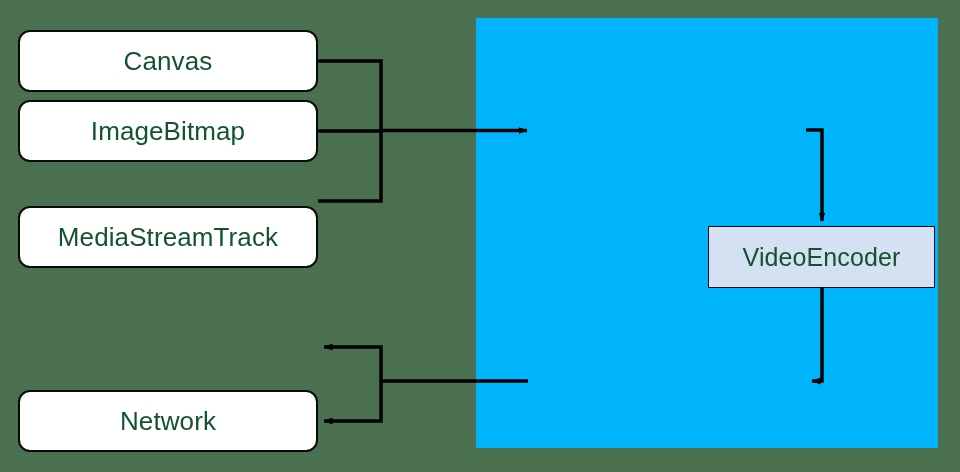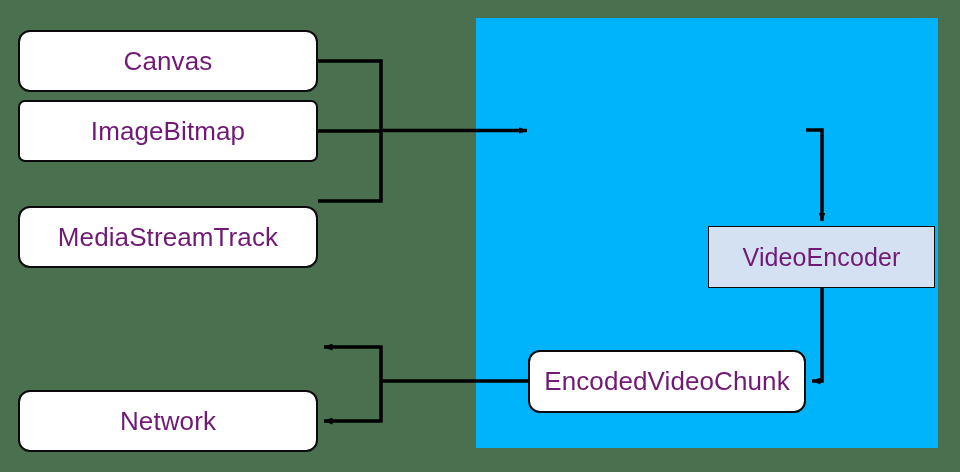--- a/index.html
+++ b/index.html
@@ -37,33 +37,33 @@
   .node {
     position: absolute;
     box-sizing: border-box;
     display: flex;
     align-items: center;
     justify-content: center;
     background: #ffffff;
     border: 2px solid #0a0a0a;
     border-radius: 12px;
     font-size: 26px;
-    color: #701a75;
+    color: #14532d;
     letter-spacing: 0.1px;
     white-space: nowrap;
   }
   .node.rect {
     border-radius: 0;
     background: #d3e1f3;
     border: 1.5px solid #0a0a0a;
     font-size: 25px;
   }
   
   #node-canvas        { left: 18px;  top: 30px;  width: 300px; height: 62px; }
-  #node-imagebitmap   { left: 18px;  top: 100px; width: 300px; height: 62px; border-radius: 7px; }
+  #node-imagebitmap   { left: 18px;  top: 100px; width: 300px; height: 62px; }
   #node-mediastream   { left: 18px;  top: 170px; width: 300px; height: 62px; margin-top: 36px; }
   
   #node-storage       { left: 18px;  top: 315px; width: 300px; height: 63px; }
   #node-network       { left: 18px;  top: 390px; width: 300px; height: 62px; }
   
   #node-videoframe    { left: 530px; top: 100px; width: 276px; height: 60px; }
   #node-videoencoder  { left: 708px; top: 226px; width: 227px; height: 62px; }
   #node-encodedchunk  { left: 528px; top: 350px; width: 278px; height: 63px; }
 </style>
 </head>
@@ -98,18 +98,17 @@
 
   <div class="node" id="node-canvas">Canvas</div>
 
   <div class="node" id="node-imagebitmap">ImageBitmap</div>
 
   <div class="node" id="node-mediastream">MediaStreamTrack</div>
 
 
   <div class="node rect" id="node-videoencoder">VideoEncoder</div>
 
-  <div class="node" id="node-encodedchunk">EncodedVideoChunk</div>
 
 
   <div class="node" id="node-network">Network</div>
 
 </div>
 
 </body></html>

